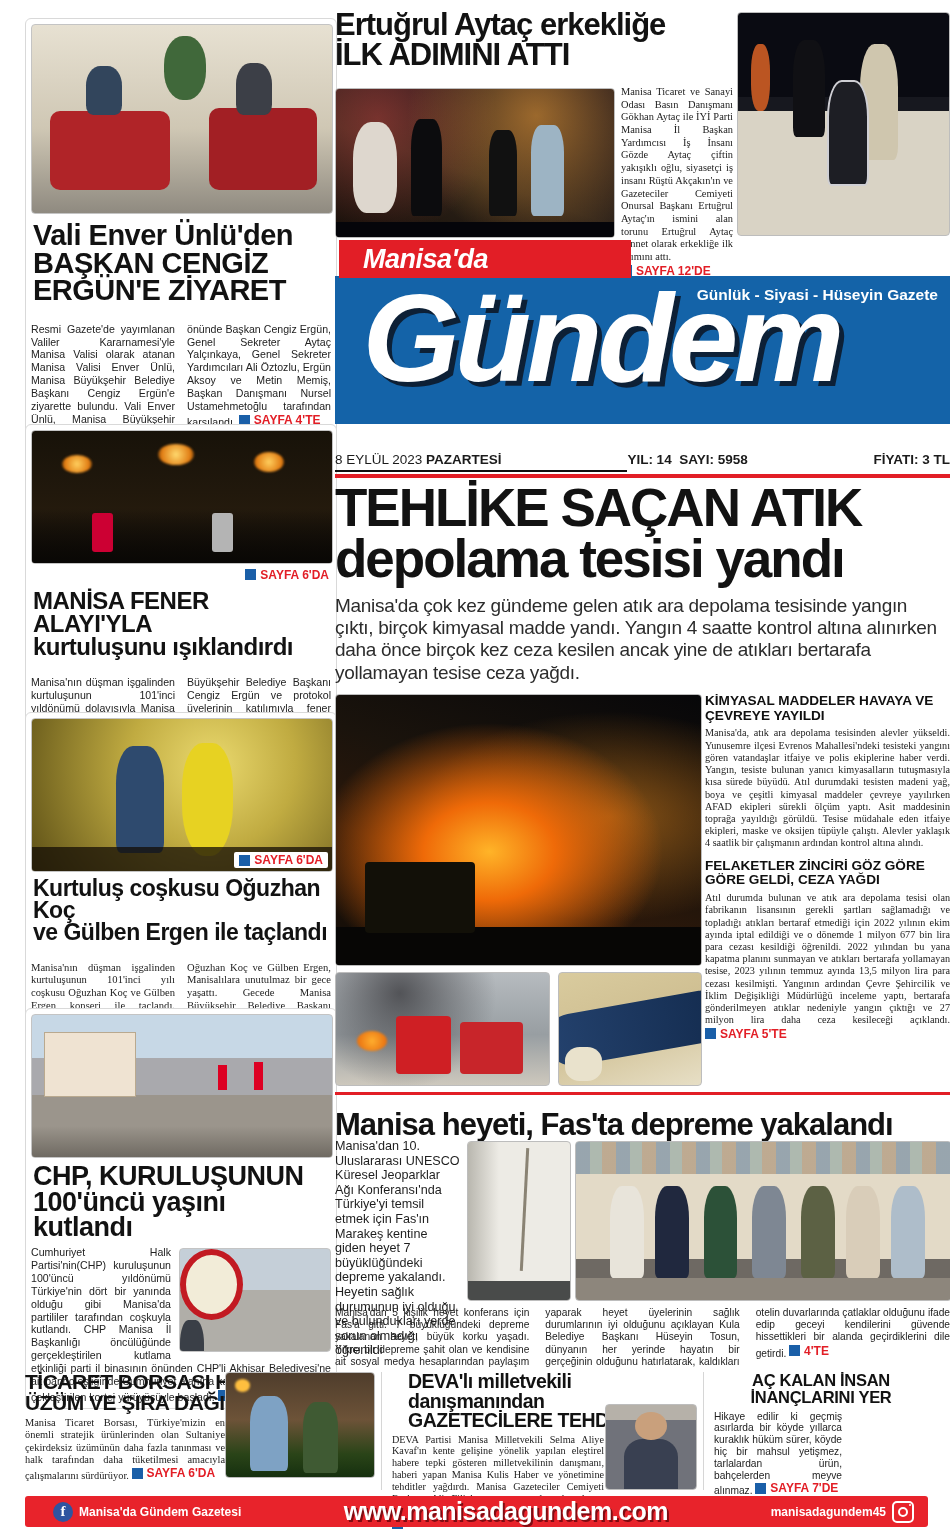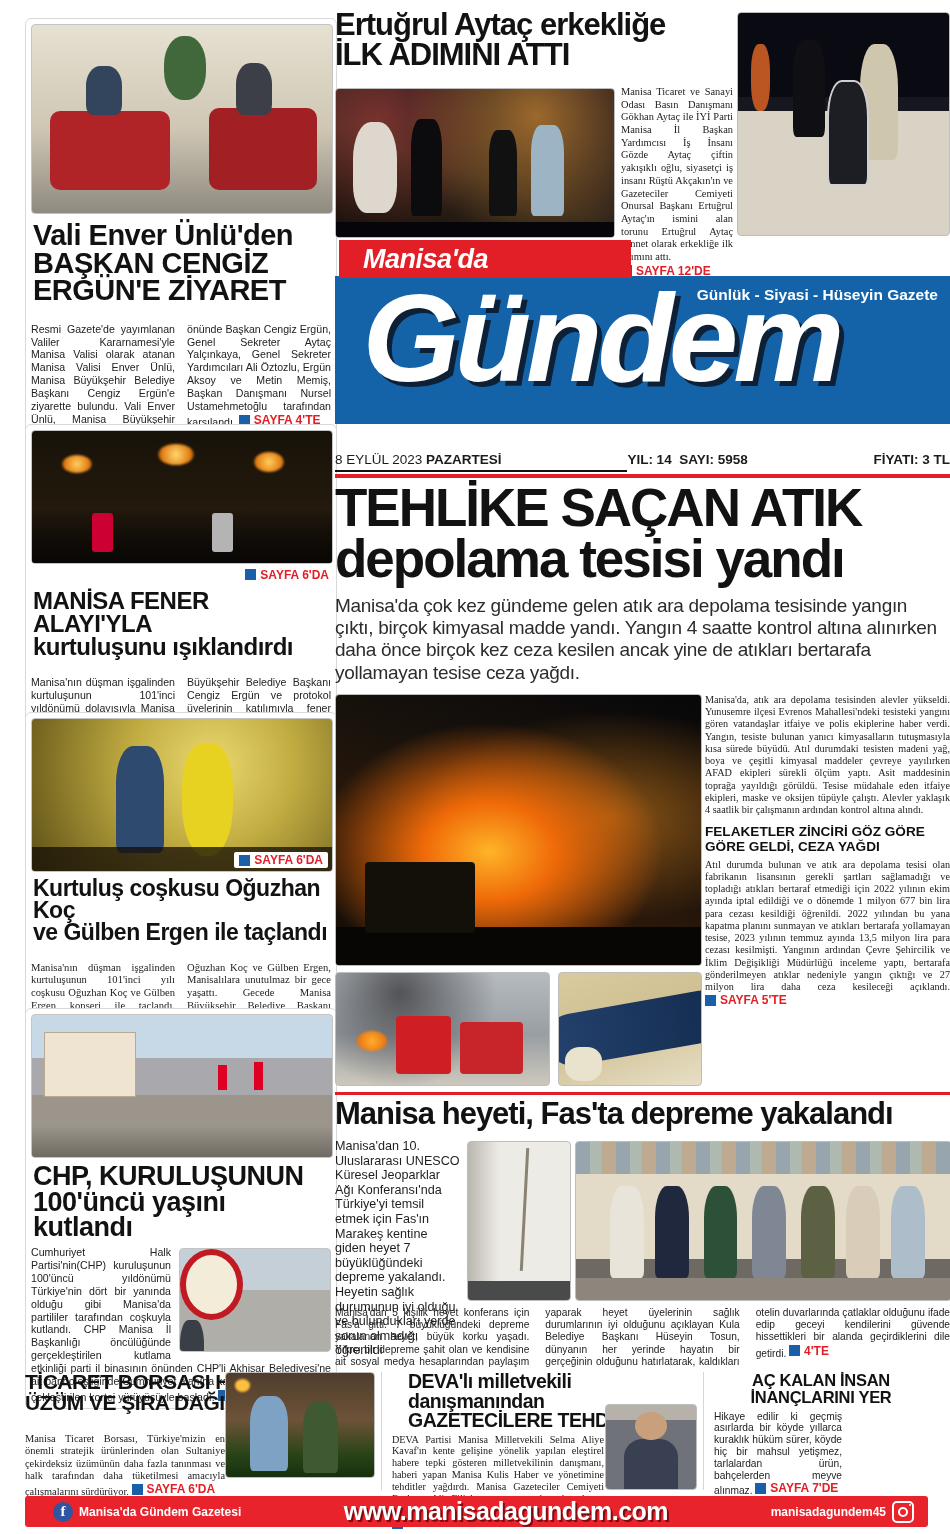--- a/index.html
+++ b/index.html
@@ -134,21 +134,21 @@
   #waste-photo .s1{left:-10%;top:26%;width:130%;height:46%;background:linear-gradient(90deg,#24426e,#132b4e);
       transform:rotate(-10deg);border-radius:40px;}
   #waste-photo .s2{left:4%;bottom:4%;width:26%;height:30%;background:#e9e2cc;border-radius:40%;}
   #lead-cols{left:705px;top:694px;width:245px;height:392px;}
   .sec-h{font-weight:900;font-size:13.6px;line-height:1.08;color:#101010;margin:0 0 4px 0;}
   .sec-b{font-size:10.2px;line-height:1.2;text-align:justify;color:#222;}
   #red-rule-2{position:absolute;left:335px;top:1092px;width:615px;height:3px;background:#e21e26;}
 
   
   #fas{left:335px;top:1099px;width:615px;}
-  #fas-title{font-size:31px;letter-spacing:-1px;}
+  #fas-title{font-size:31px;letter-spacing:-1px;margin-top:11px;}
   #fas-intro{position:absolute;left:0;top:40px;width:126px;font-size:12.6px;line-height:1.16;color:#1e1e1e;}
   #crack-photo{left:132px;top:42px;width:102px;height:158px;background:#edebe5;}
   #crack-photo .s1{left:54%;top:4%;width:3px;height:78%;background:#8a8374;transform:rotate(3deg);}
   #crack-photo .s2{left:0;top:0;width:30%;height:100%;background:linear-gradient(90deg,#b9b7af,transparent);}
   #crack-photo .s3{left:0;bottom:0;width:100%;height:12%;background:#494b4a;}
   #group-photo{left:240px;top:42px;width:375px;height:158px;
       background:linear-gradient(180deg,#cfd4d0 0 20%,#e3dac7 20% 74%,#6e6963 74% 86%,#8d867c 86% 100%);}
   #group-photo::before{content:"";position:absolute;left:0;top:0;width:100%;height:20%;
       background:repeating-linear-gradient(90deg,#6b7f92 0 14px,#93a394 14px 26px,#b0885e 26px 40px);opacity:.55;}
   .fig{position:absolute;top:28%;width:9%;height:58%;border-radius:35% 35% 8% 8%;}
@@ -167,21 +167,21 @@
   .brr{position:relative;box-sizing:border-box;}
   #borsa{width:356px;padding-right:8px;}
   #deva{width:322px;border-left:1px solid #d6d6d6;padding:0 8px 0 10px;}
   #emen{width:225px;border-left:1px solid #d6d6d6;padding-left:10px;}
   #borsa-title{font-size:21px;line-height:.98;letter-spacing:-.5px;}
   #borsa-photo{right:6px;top:0px;width:148px;height:104px;
       background:linear-gradient(180deg,#4f3d2c 0%,#6d5338 45%,#2a4418 78%,#16300f 100%);}
   #borsa-photo .s1{left:16%;top:22%;width:26%;height:72%;background:#7ea2c4;border-radius:35% 35% 8% 8%;}
   #borsa-photo .s2{left:52%;top:28%;width:24%;height:68%;background:#3f5a33;border-radius:35% 35% 8% 8%;}
   #borsa-photo .s3{left:6%;top:6%;width:10%;height:12%;background:#ffbf3f;border-radius:50%;filter:blur(1px);}
-  #borsa-body{width:200px;font-size:10.4px;line-height:1.18;text-align:justify;margin-top:20px;color:#222;}
+  #borsa-body{width:200px;font-size:10.4px;line-height:1.18;text-align:justify;margin-top:4px;color:#222;}
   #deva-title{font-size:19.5px;line-height:1;letter-spacing:-.5px;margin-left:16px;}
   #deva-photo{right:6px;top:32px;width:90px;height:84px;
       background:linear-gradient(180deg,#b6b1a9 0 18%,#70727a 18% 100%);}
   #deva-photo .s1{left:32%;top:8%;width:36%;height:34%;background:#c9a07c;border-radius:50%;}
   #deva-photo .s2{left:20%;top:40%;width:60%;height:60%;background:#394051;border-radius:35% 35% 0 0;}
   #deva-body{width:212px;font-size:10.2px;line-height:1.16;text-align:justify;margin-top:3px;color:#222;}
   #emen-title{font-size:16.5px;line-height:1.05;text-align:center;letter-spacing:-.3px;}
   #emen-photo{right:2px;top:30px;width:92px;height:88px;
       background:linear-gradient(180deg,#dcdcde 0 14%,#8b8b93 14% 100%);}
   #emen-photo .s1{left:30%;top:6%;width:40%;height:36%;background:#caa07a;border-radius:50%;}
@@ -337,20 +337,21 @@
     <div class="sh s1"></div>
     <div class="sh s2"></div>
     <div class="sh s3"></div>
   </div>
   <div class="photo" id="waste-photo">
     <div class="sh s1"></div>
     <div class="sh s2"></div>
   </div>
 
   <div class="abs" id="lead-cols">
+    <div class="sec-h">KİMYASAL MADDELER HAVAYA VE ÇEVREYE YAYILDI</div>
     <div class="sec-b serif"><span class="indent">Manisa'da, atık ara depolama tesisinden alevler yükseldi. Yunusemre ilçesi Evrenos Mahallesi'ndeki tesisteki yangını gören vatandaşlar itfaiye ve polis ekiplerine haber verdi. Yangın, tesiste bulunan yanıcı kimyasalların tutuşmasıyla kısa sürede büyüdü. Atıl durumdaki tesisten madeni yağ, boya ve çeşitli kimyasal maddeler çevreye yayılırken AFAD ekipleri sürekli ölçüm yaptı. Asit maddesinin toprağa yayıldığı görüldü. Tesise müdahale eden itfaiye ekipleri, maske ve oksijen tüpüyle çalıştı. Alevler yaklaşık 4 saatlik bir çalışmanın ardından kontrol altına alındı.</span></div>
     <div class="sec-h" style="margin-top:9px;">FELAKETLER ZİNCİRİ GÖZ GÖRE GÖRE GELDİ, CEZA YAĞDI</div>
     <div class="sec-b serif"><span class="indent">Atıl durumda bulunan ve atık ara depolama tesisi olan fabrikanın lisansının gerekli şartları sağlamadığı ve topladığı atıkları bertaraf etmediği için 2022 yılının ekim ayında iptal edildiği ve o dönemde 1 milyon 677 bin lira para cezası kesildiği öğrenildi. 2022 yılından bu yana kapatma planını sunmayan ve atıkları bertarafa yollamayan tesise, 2023 yılının temmuz ayında 13,5 milyon lira para cezası kesilmişti. Yangının ardından Çevre Şehircilik ve İklim Değişikliği Müdürlüğü inceleme yaptı, bertarafa gönderilmeyen atıklar nedeniyle yangın çıktığı ve 27 milyon lira daha ceza kesileceği açıklandı.</span>
       <span class="ptag">
           <span class="sq"></span>
           <span>SAYFA 5'TE</span>
         </span>
     </div>
   </div>
   <div id="red-rule-2"></div>

